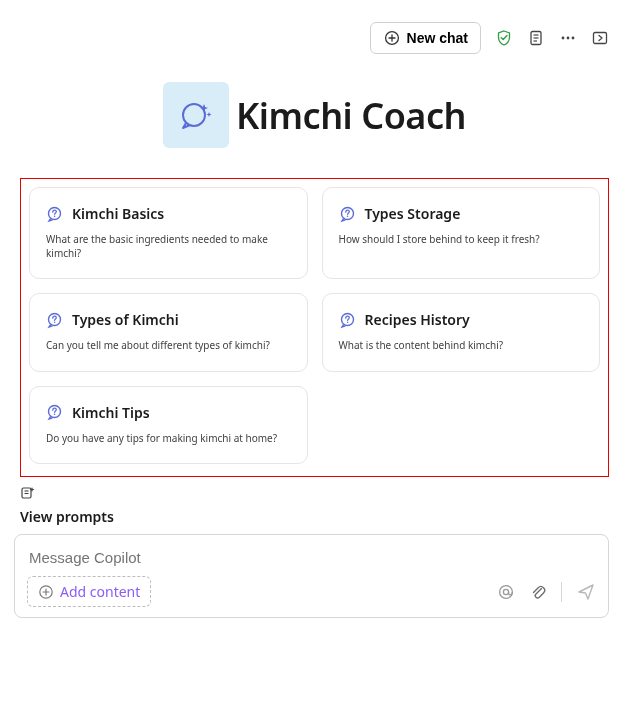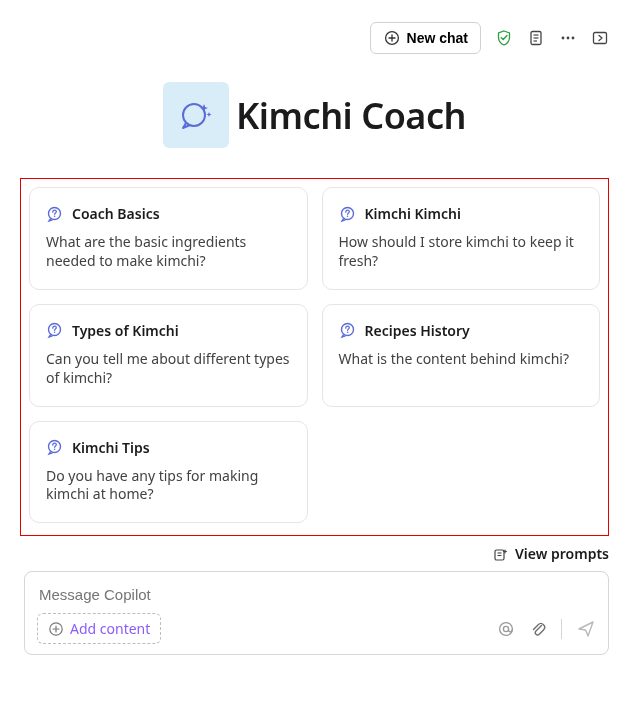--- a/index.html
+++ b/index.html
@@ -74,35 +74,36 @@
   }
   .card-head {
     display: flex; align-items: center; gap: 8px;
     margin-bottom: 10px;
   }
   .card-title {
     font-weight: 600;
     font-size: 14px;
   }
   .card-body {
-    font-size: 14px;
+    font-size: 10px;
     color: #424242;
     line-height: 1.35;
   }
   .view-prompts-row {
     display: flex;
     justify-content: flex-end;
-    align-items: flex-end;
+    align-items: flex-start;
     gap: 6px;
     padding: 8px 20px 6px 20px;
     font-size: 14px;
     font-weight: 600;
+    flex-direction: column;
   }
   .composer {
-    margin: 2px 20px 0 24px;
+    margin: 2px 20px 0 14px;
     border: 1px solid #d6d6d6;
     border-radius: 8px;
     padding: 10px 12px 10px 12px;
     background: #fff;
   }
   .composer-input {
     width: 100%;
     border: none;
     outline: none;
     font-size: 15px;
@@ -196,38 +197,38 @@
     <div class="card">
       <div class="card-head">
         <span>
           <svg width="18" height="18" viewBox="0 0 18 18" fill="none">
               <circle cx="8.5" cy="8.5" r="6" stroke="#5b6cd9" stroke-width="1.4"></circle>
               <path d="M4.5 13.5 L3 16 L6.5 14.8" stroke="#5b6cd9" stroke-width="1.4" fill="none"></path>
               <path d="M6.8 7.2 C6.8 5.9 7.7 5.2 8.6 5.2 C9.6 5.2 10.3 5.9 10.3 6.8 C10.3 7.9 8.6 8 8.6 9.3" stroke="#5b6cd9" stroke-width="1.3" fill="none" stroke-linecap="round"></path>
               <circle cx="8.6" cy="11.2" r="0.8" fill="#5b6cd9"></circle>
             </svg>
         </span>
-        <span class="card-title">Coach Basics</span>
+        <span class="card-title">Kimchi Basics</span>
       </div>
       <div class="card-body">What are the basic ingredients needed to make kimchi?</div>
     </div>
 
     <div class="card">
       <div class="card-head">
         <span>
           <svg width="18" height="18" viewBox="0 0 18 18" fill="none">
               <circle cx="8.5" cy="8.5" r="6" stroke="#5b6cd9" stroke-width="1.4"></circle>
               <path d="M4.5 13.5 L3 16 L6.5 14.8" stroke="#5b6cd9" stroke-width="1.4" fill="none"></path>
               <path d="M6.8 7.2 C6.8 5.9 7.7 5.2 8.6 5.2 C9.6 5.2 10.3 5.9 10.3 6.8 C10.3 7.9 8.6 8 8.6 9.3" stroke="#5b6cd9" stroke-width="1.3" fill="none" stroke-linecap="round"></path>
               <circle cx="8.6" cy="11.2" r="0.8" fill="#5b6cd9"></circle>
             </svg>
         </span>
-        <span class="card-title">Kimchi Kimchi</span>
-      </div>
-      <div class="card-body">How should I store kimchi to keep it fresh?</div>
+        <span class="card-title">Types Storage</span>
+      </div>
+      <div class="card-body">How should I store behind to keep it fresh?</div>
     </div>
 
     <div class="card">
       <div class="card-head">
         <span>
           <svg width="18" height="18" viewBox="0 0 18 18" fill="none">
               <circle cx="8.5" cy="8.5" r="6" stroke="#5b6cd9" stroke-width="1.4"></circle>
               <path d="M4.5 13.5 L3 16 L6.5 14.8" stroke="#5b6cd9" stroke-width="1.4" fill="none"></path>
               <path d="M6.8 7.2 C6.8 5.9 7.7 5.2 8.6 5.2 C9.6 5.2 10.3 5.9 10.3 6.8 C10.3 7.9 8.6 8 8.6 9.3" stroke="#5b6cd9" stroke-width="1.3" fill="none" stroke-linecap="round"></path>
               <circle cx="8.6" cy="11.2" r="0.8" fill="#5b6cd9"></circle>

